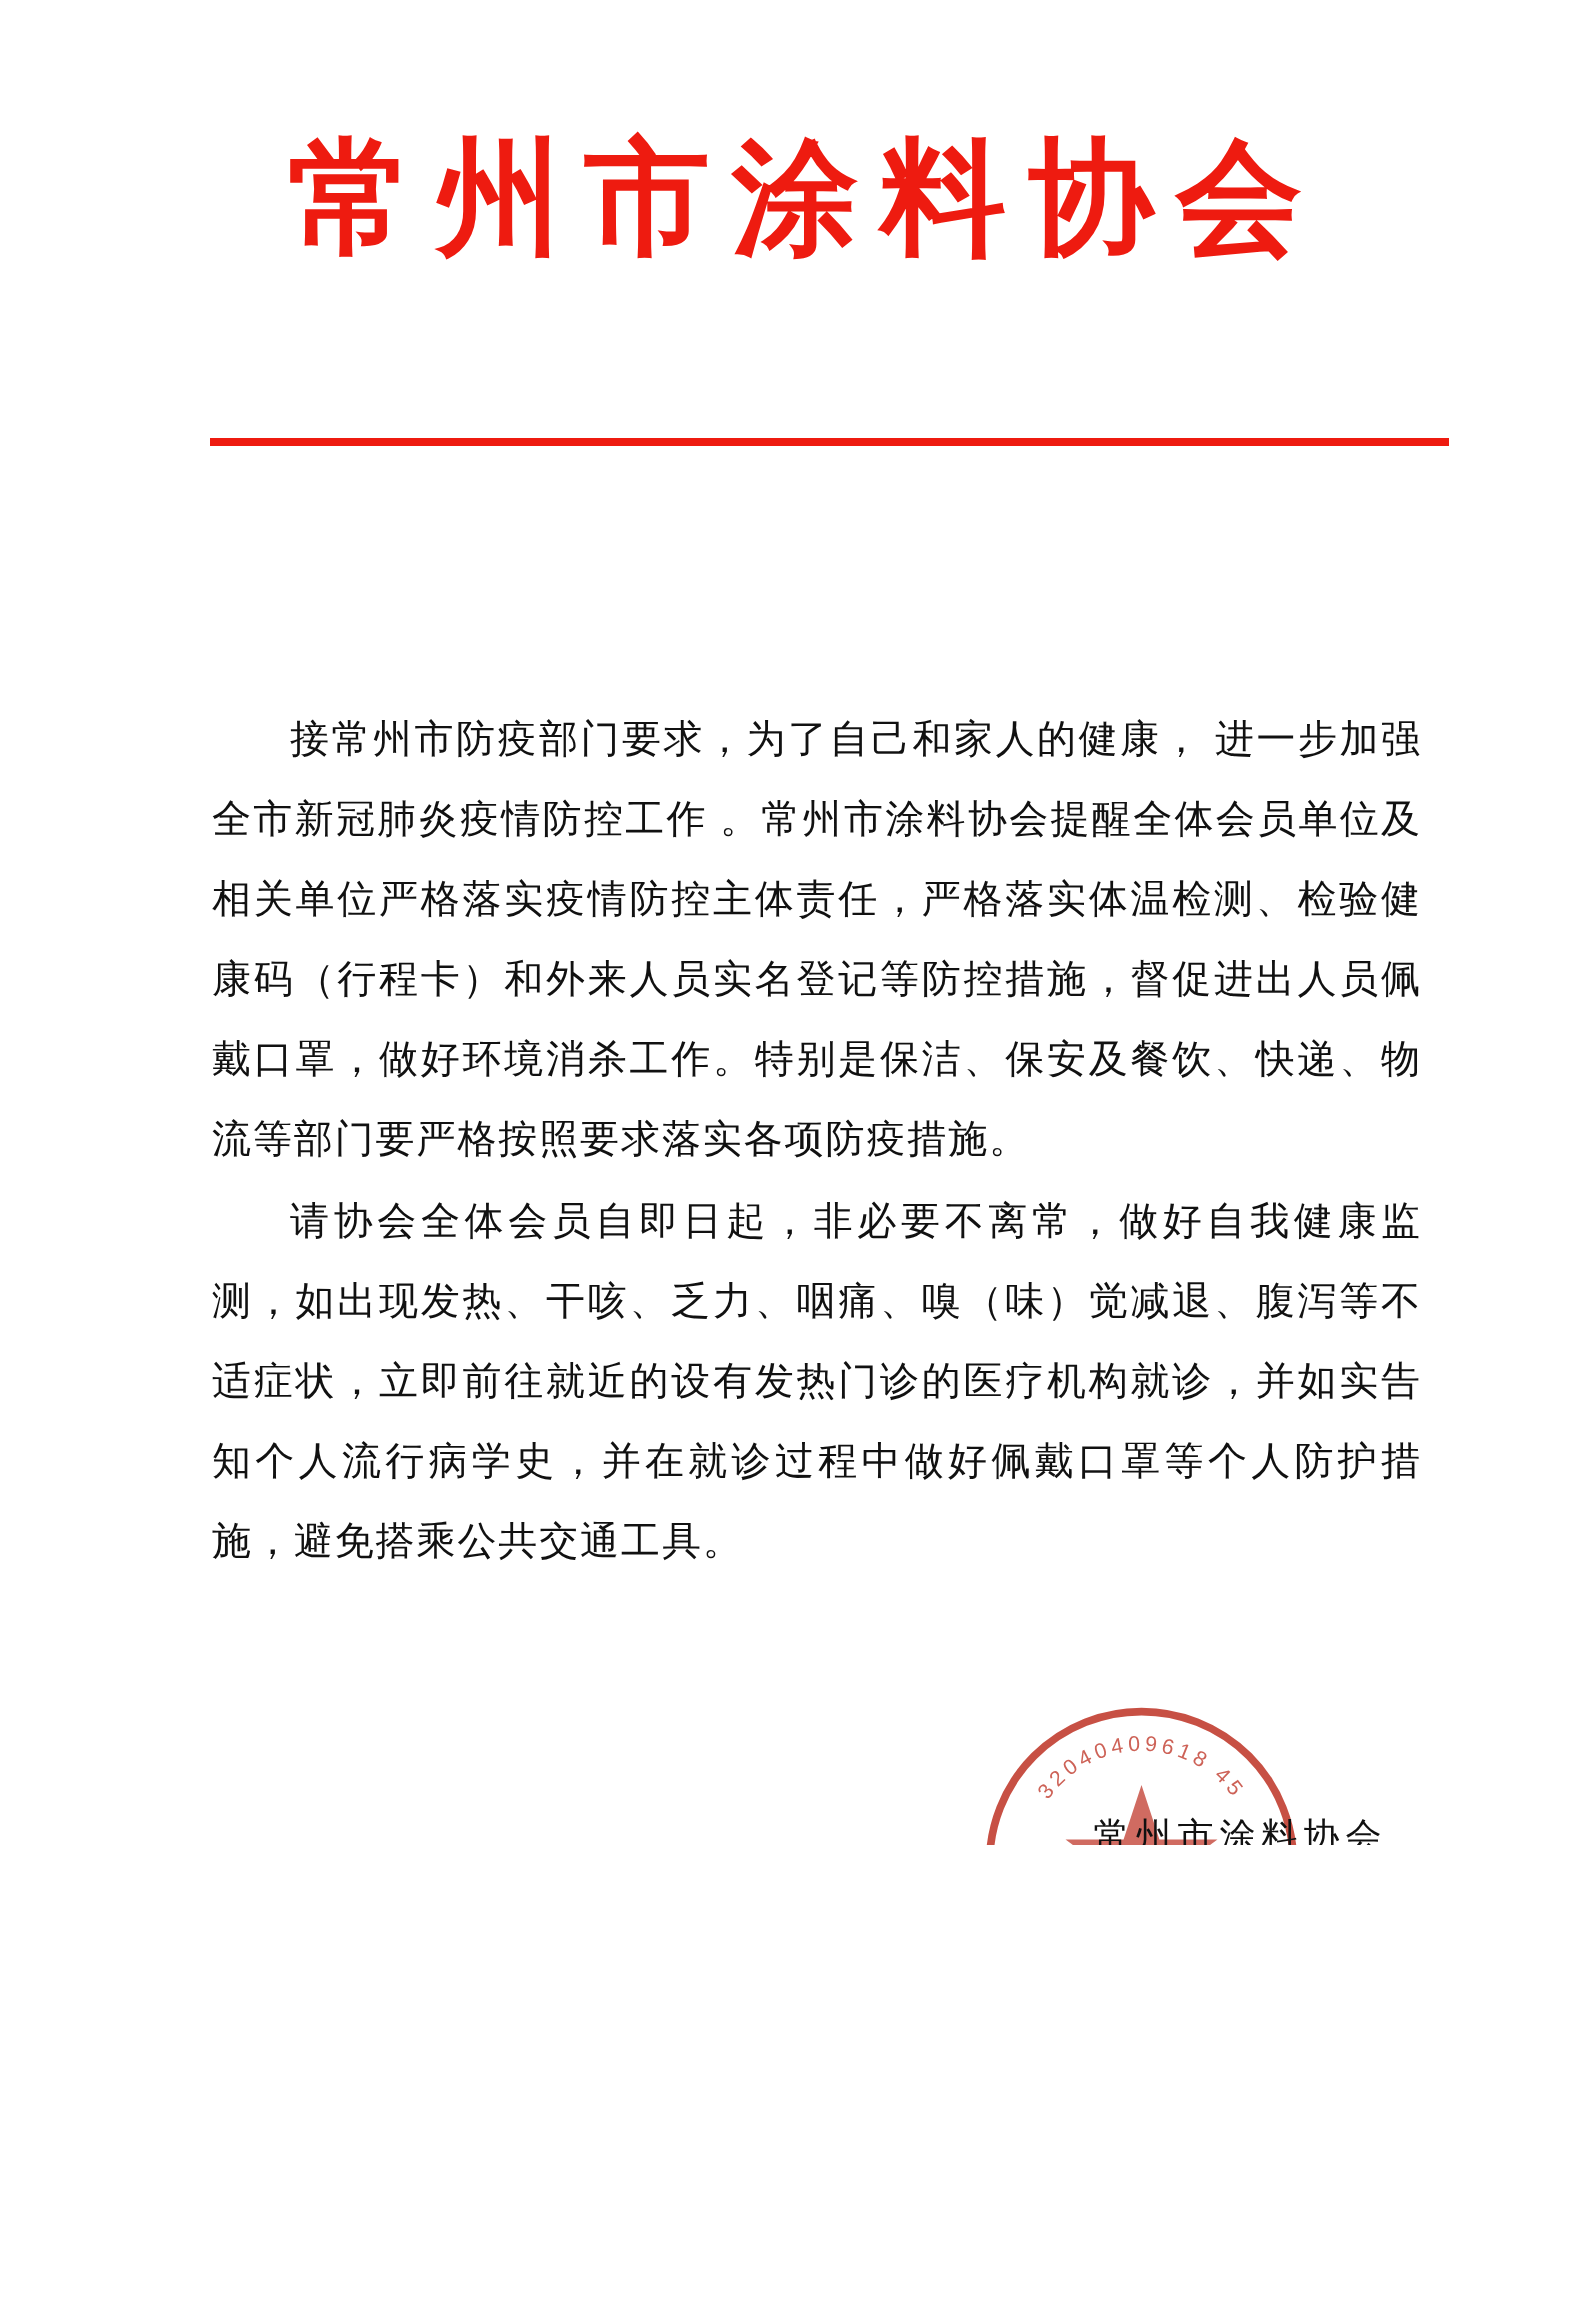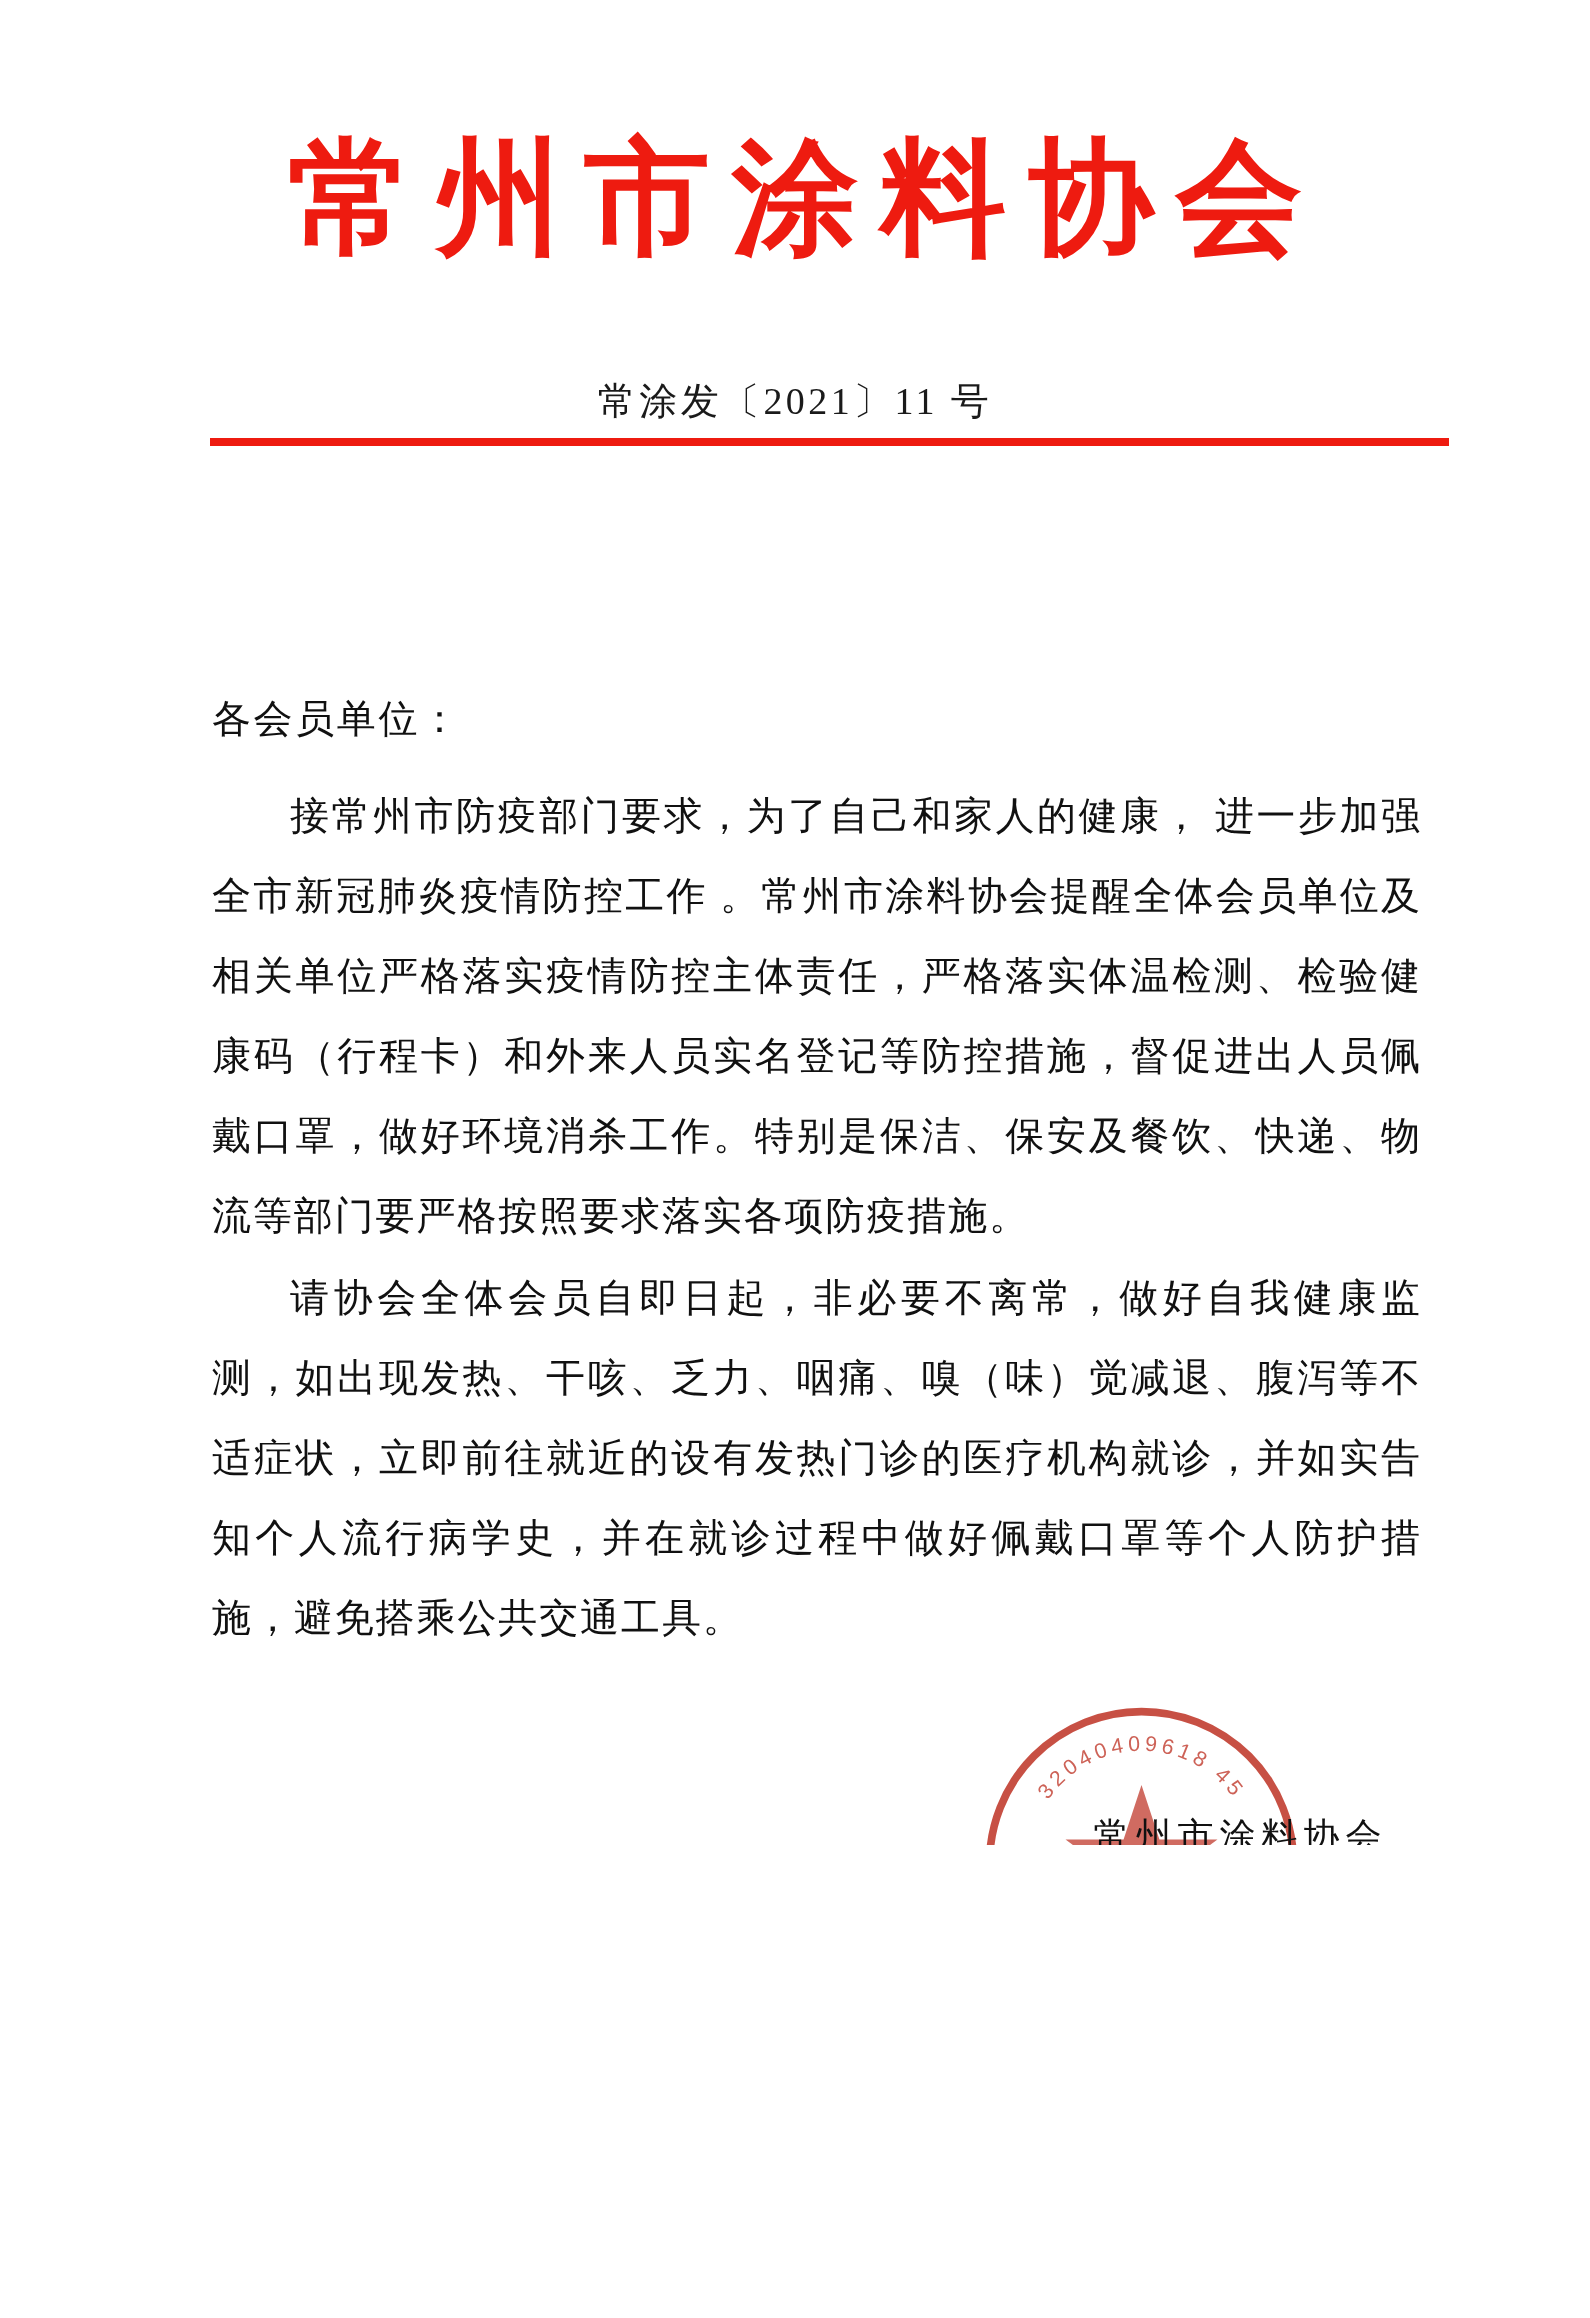--- a/index.html
+++ b/index.html
@@ -143,27 +143,25 @@
 </style>
 </head>
 <body>
 
 <div class="page">
 
   <div class="masthead">
     <div class="masthead-title">常州市涂料协会</div>
   </div>
 
-  <div class="doc-number">常涂发〔2021〕11 号</div>
 
   <div class="header-rule"></div>
 
 
   <div class="body-block">
-    <div class="salutation">各会员单位：</div>
     <p class="para">接常州市防疫部门要求，为了自己和家人的健康， 进一步加强全市新冠肺炎疫情防控工作 。常州市涂料协会提醒全体会员单位及相关单位严格落实疫情防控主体责任，严格落实体温检测、检验健康码（行程卡）和外来人员实名登记等防控措施，督促进出人员佩戴口罩，做好环境消杀工作。特别是保洁、保安及餐饮、快递、物流等部门要严格按照要求落实各项防疫措施。</p>
     <p class="para">请协会全体会员自即日起，非必要不离常，做好自我健康监测，如出现发热、干咳、乏力、咽痛、嗅（味）觉减退、腹泻等不适症状，立即前往就近的设有发热门诊的医疗机构就诊，并如实告知个人流行病学史，并在就诊过程中做好佩戴口罩等个人防护措施，避免搭乘公共交通工具。</p>
   </div>
 
   <div class="seal">
     <svg viewBox="0 0 376 376" xmlns="http://www.w3.org/2000/svg">
       <defs>
         <path id="arcTop" d="M 40 188 A 148 148 0 0 1 336 188" fill="none"></path>
         <path id="arcCode" d="M 56 188 A 132 132 0 0 1 320 188" fill="none"></path>
         <path id="arcBottom" d="M 58 188 A 130 130 0 0 0 318 188" fill="none"></path>

